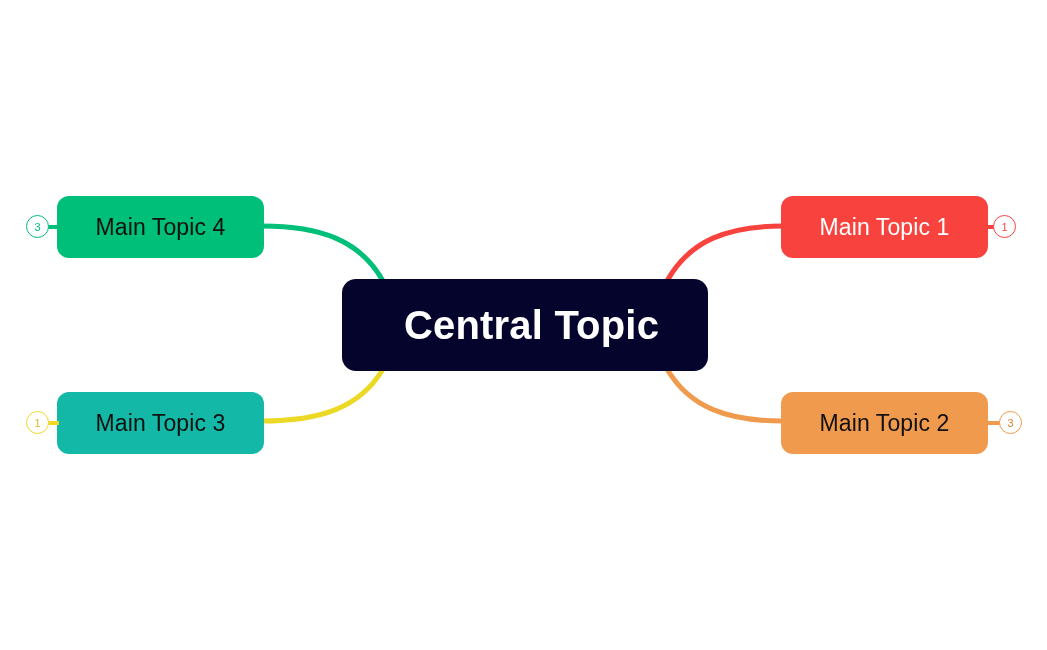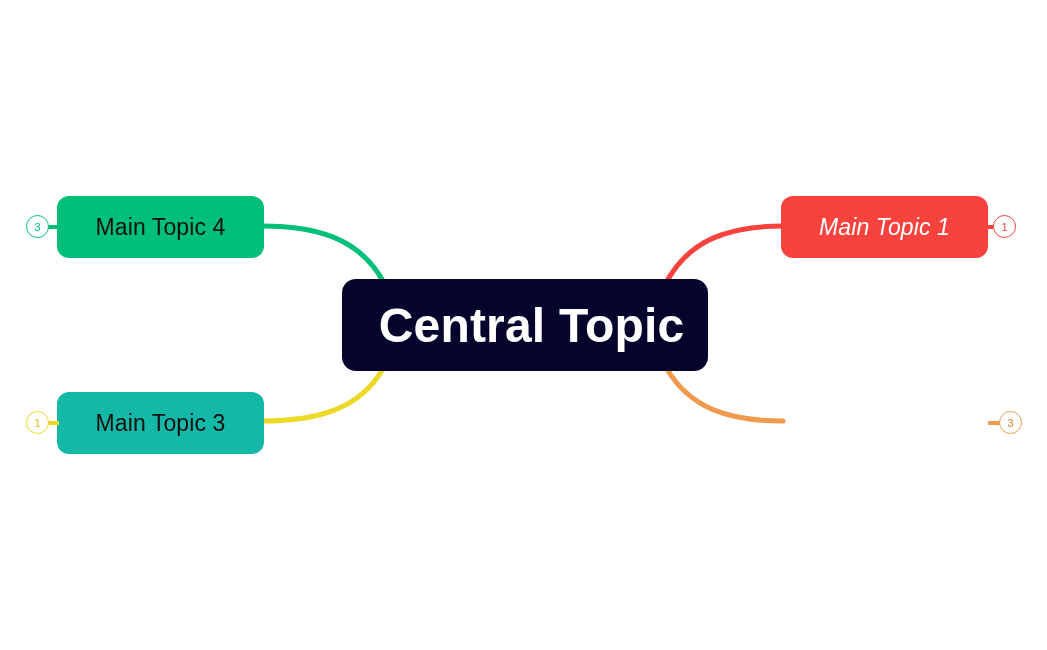--- a/index.html
+++ b/index.html
@@ -40,39 +40,39 @@
   .central {
     left: 342px;
     top: 279px;
     width: 366px;
     height: 92px;
     background: #04042c;
     border-radius: 14px;
   }
   .central .node-label {
     color: #ffffff;
-    font-size: 48px;
+    font-size: 40px;
     font-weight: 600;
     letter-spacing: 0.2px;
     margin-left: 13px;
   }
 
   .topic {
     width: 207px;
     height: 62px;
     border-radius: 12px;
   }
   .topic .node-label {
     font-size: 23px;
     font-weight: 500;
     letter-spacing: 0.1px;
   }
 
   .topic-1 { left: 781px; top: 196px; background: #f8423e; }
-  .topic-1 .node-label { color: #ffffff; font-style: italic; }
+  .topic-1 .node-label { color: #ffffff; }
 
   .topic-2 { left: 781px; top: 392px; background: #f09a4e; }
   .topic-2 .node-label { color: #101010; }
 
   .topic-3 { left: 57px;  top: 392px; background: #14b8a6; }
   .topic-3 .node-label { color: #101010; }
 
   .topic-4 { left: 57px;  top: 196px; background: #00bf78; }
   .topic-4 .node-label { color: #101010; }
 
@@ -125,20 +125,23 @@
   </div>
 
   <div class="node topic topic-1">
     <span class="node-label">Main Topic 1</span>
   </div>
   <div class="stub stub-1"></div>
   <div class="badge badge-1">
     <span>1</span>
   </div>
 
+  <div class="node topic topic-2">
+    <span class="node-label">Main Topic 2</span>
+  </div>
   <div class="stub stub-2"></div>
   <div class="badge badge-2">
     <span>3</span>
   </div>
 
   <div class="node topic topic-3">
     <span class="node-label">Main Topic 3</span>
   </div>
   <div class="stub stub-3"></div>
   <div class="badge badge-3">

